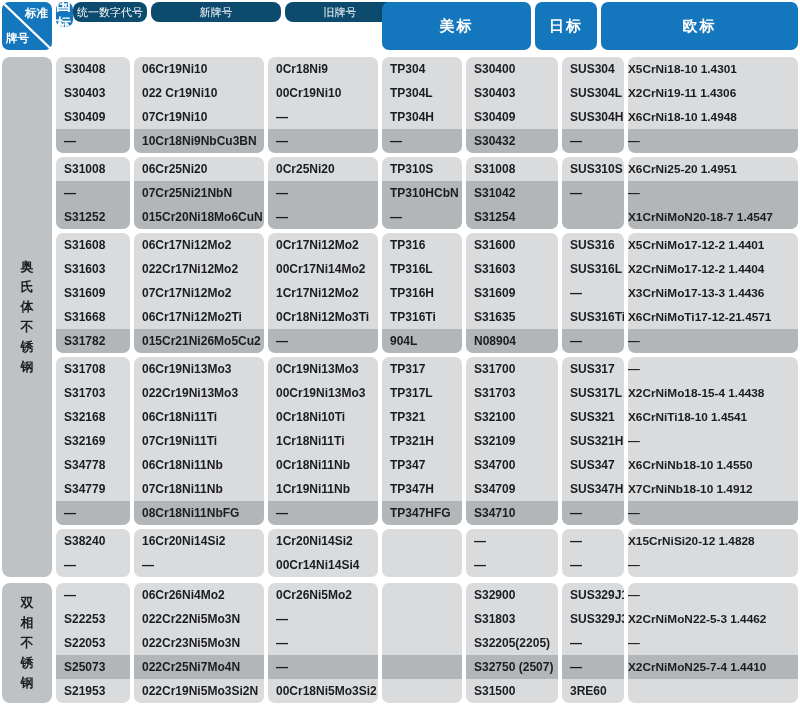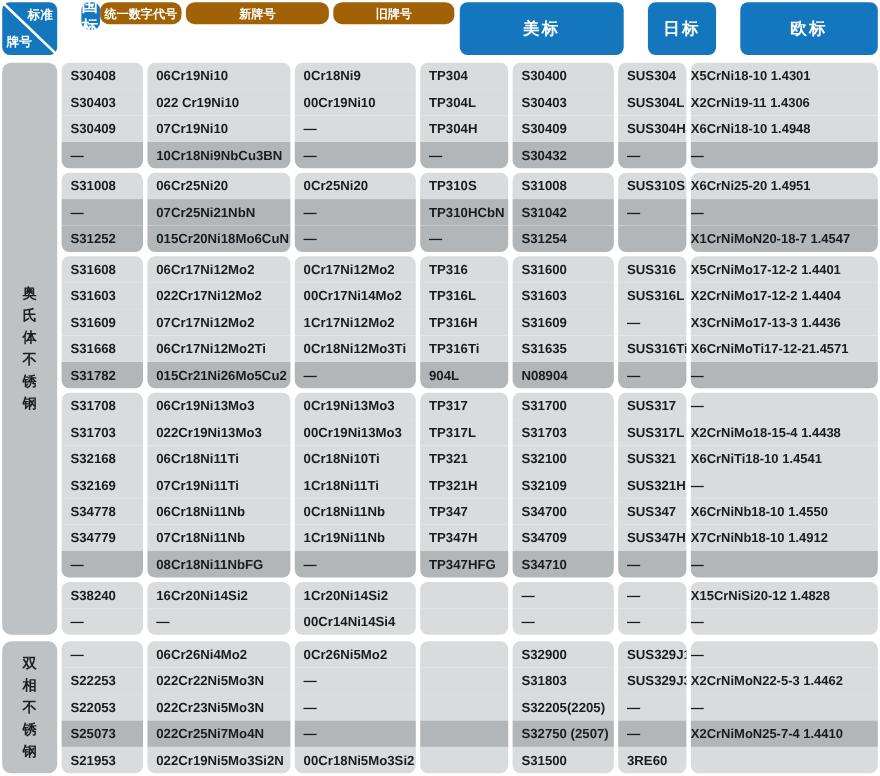--- a/index.html
+++ b/index.html
@@ -2,38 +2,38 @@
 <html><head>
 <meta charset="utf-8">
 <style>
   html,body{margin:0;padding:0;background:#ffffff;}
   .page{
     width:800px;height:705px;box-sizing:border-box;padding:2px;
     font-family:"Liberation Sans","DejaVu Sans",sans-serif;
     background:#ffffff;position:relative;overflow:hidden;
   }
   
-  .header{display:flex;gap:22px;height:48px;margin-bottom:7px;}
+  .header{display:flex;gap:4px;height:48px;margin-bottom:7px;}
   .corner{
     width:50px;height:48px;background:#1477bd;border-radius:7px;
     position:relative;color:#fff;font-weight:bold;font-size:11.5px;flex:none;
   }
   .corner svg{position:absolute;left:0;top:0;}
   .corner .tr{position:absolute;top:4px;right:4px;}
   .corner .bl{position:absolute;bottom:4px;left:4px;}
   .gb-group{width:322px;flex:none;display:flex;flex-direction:row;}
   .hdr-main{
     background:#1477bd;border-radius:7px;color:#fff;font-weight:bold;
     font-size:15px;display:flex;align-items:center;justify-content:center;
     letter-spacing:2px;
   }
   .gb-main{height:25px;margin-bottom:3px;}
   .gb-sub{display:flex;gap:4px;height:20px;}
   .sub{
-    background:#a16207;border-radius:8px;color:#fff;font-weight:bold;
+    background:#0c4a6e;border-radius:8px;color:#fff;font-weight:normal;
     font-size:11px;display:flex;align-items:center;justify-content:center;
     white-space:nowrap;
   }
   .sub.s0{width:74px;flex:none;}
   .sub.s1{width:130px;flex:none;}
   .sub.s2{width:110px;flex:none;}
   .tall{height:48px;}
   .us{width:149px;flex:none;}
   .jp{width:62px;flex:none;}
   .eu{flex:1;}

